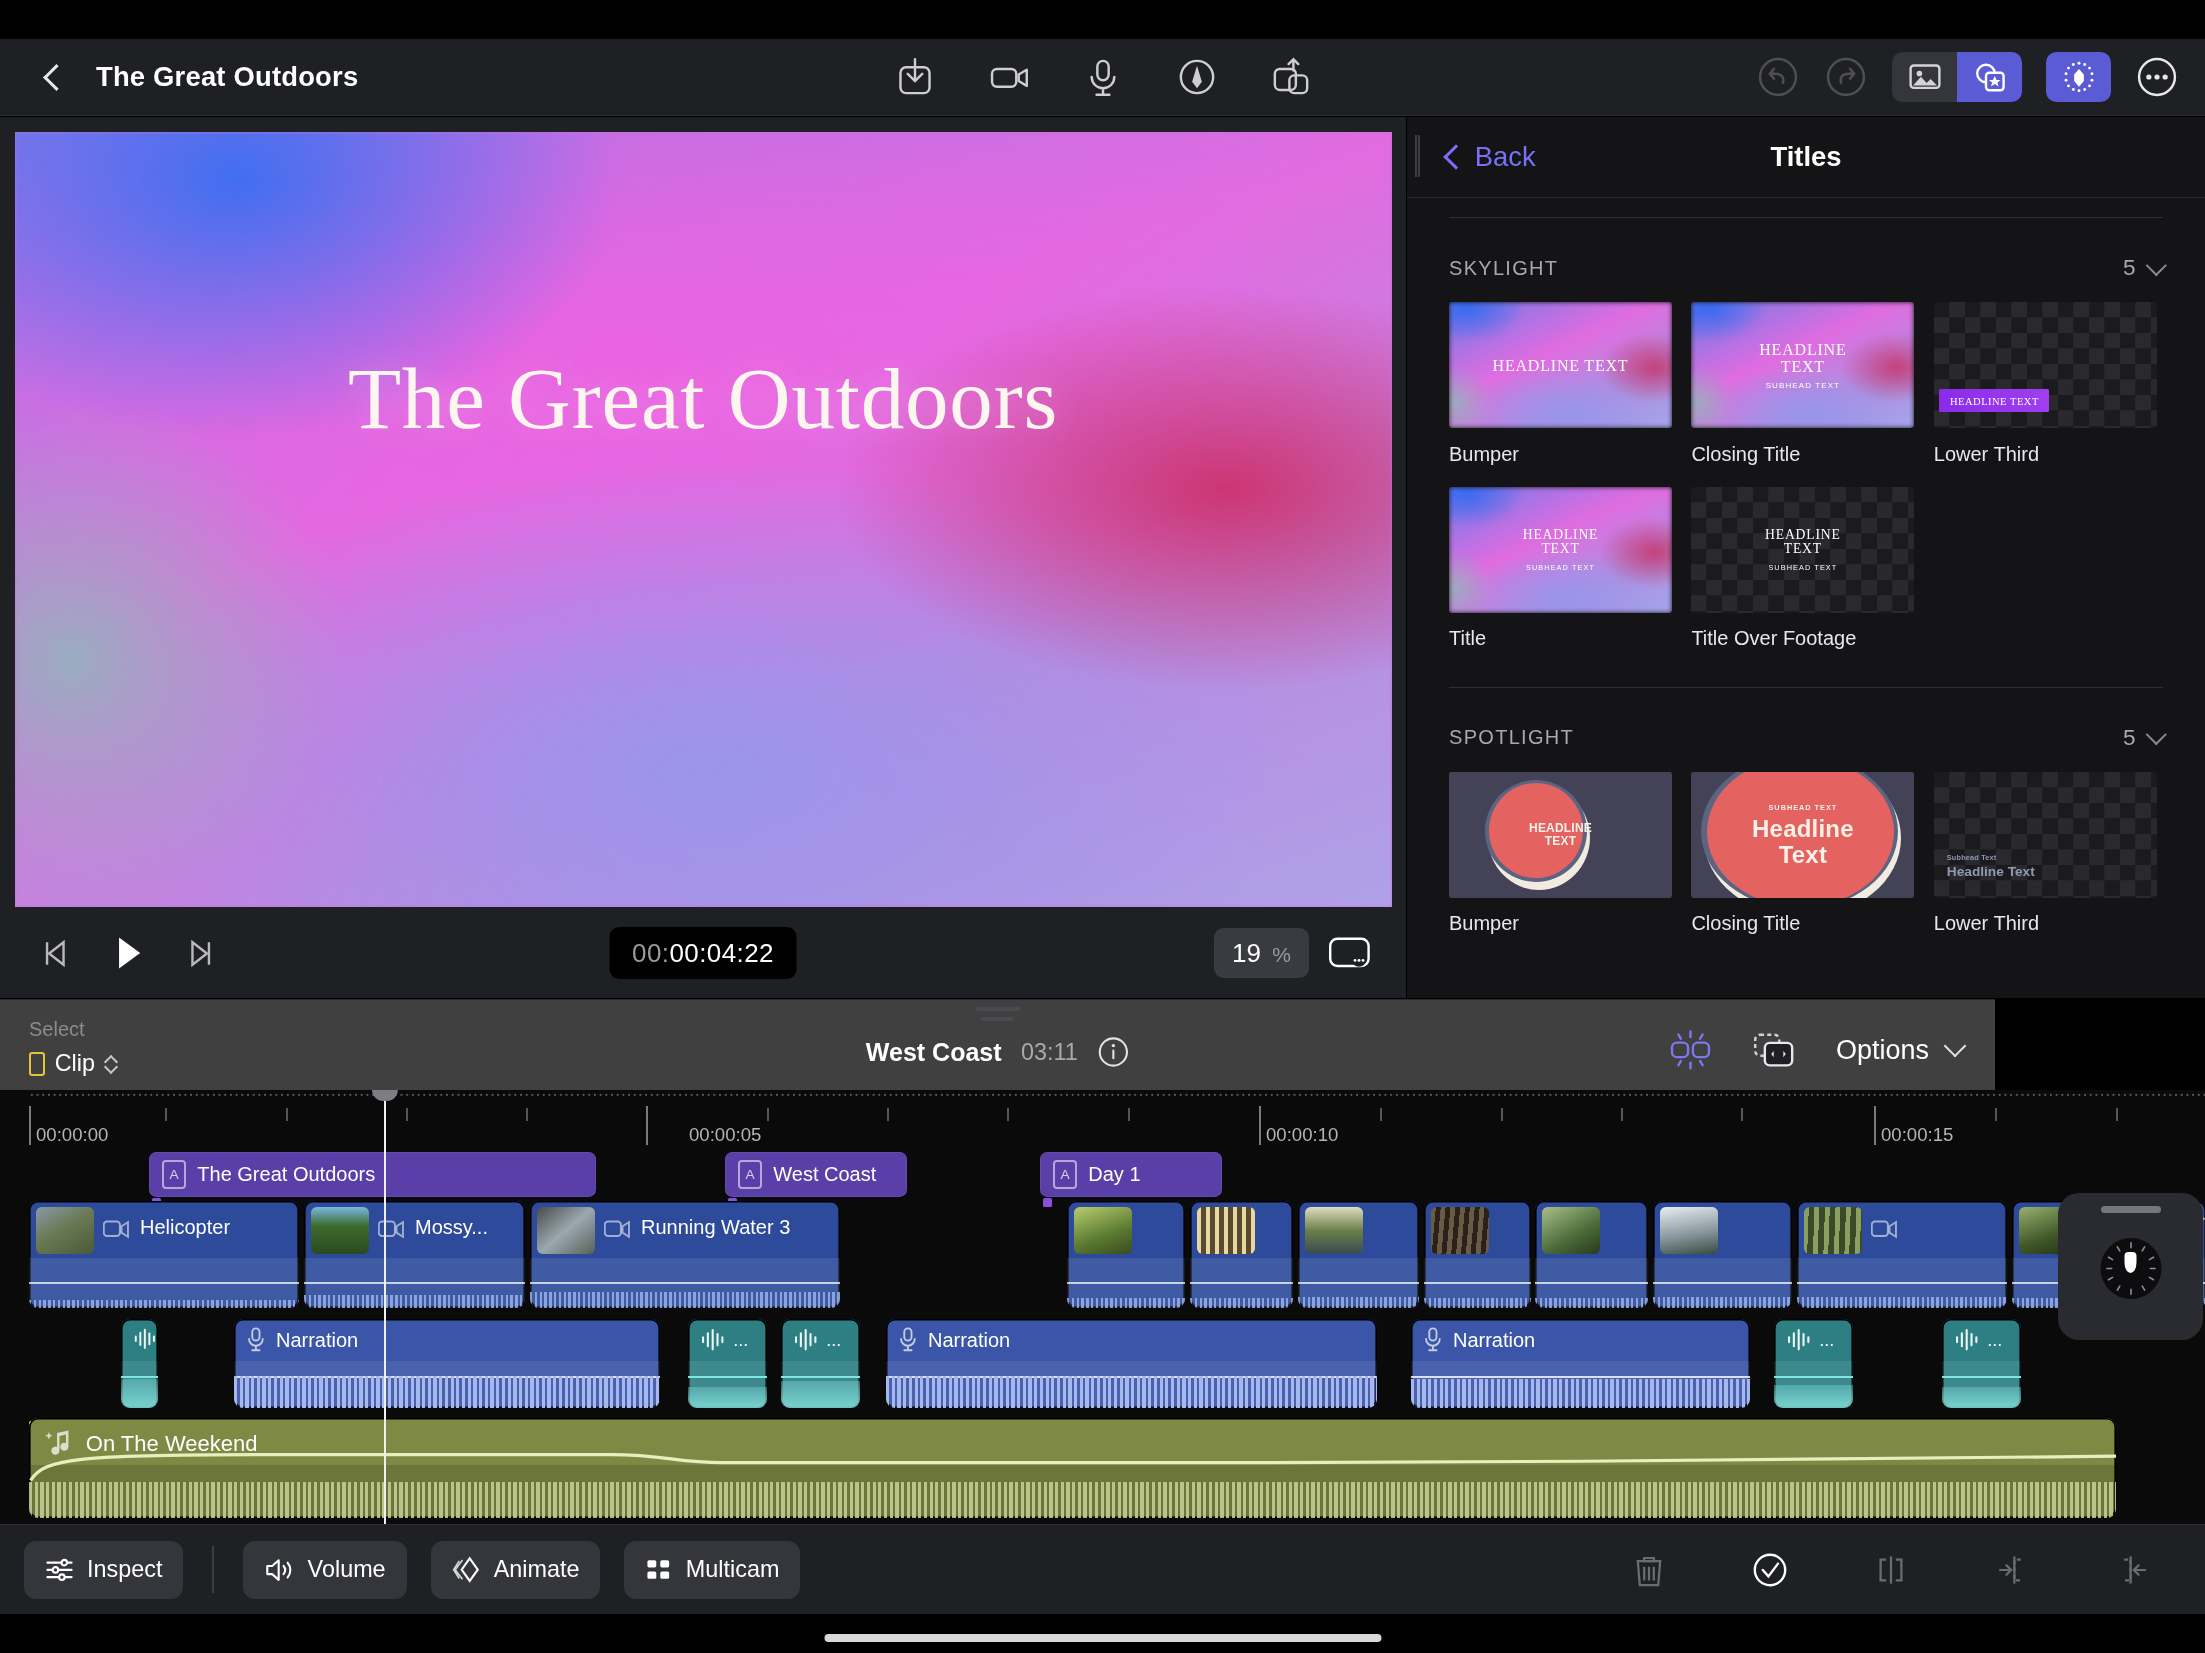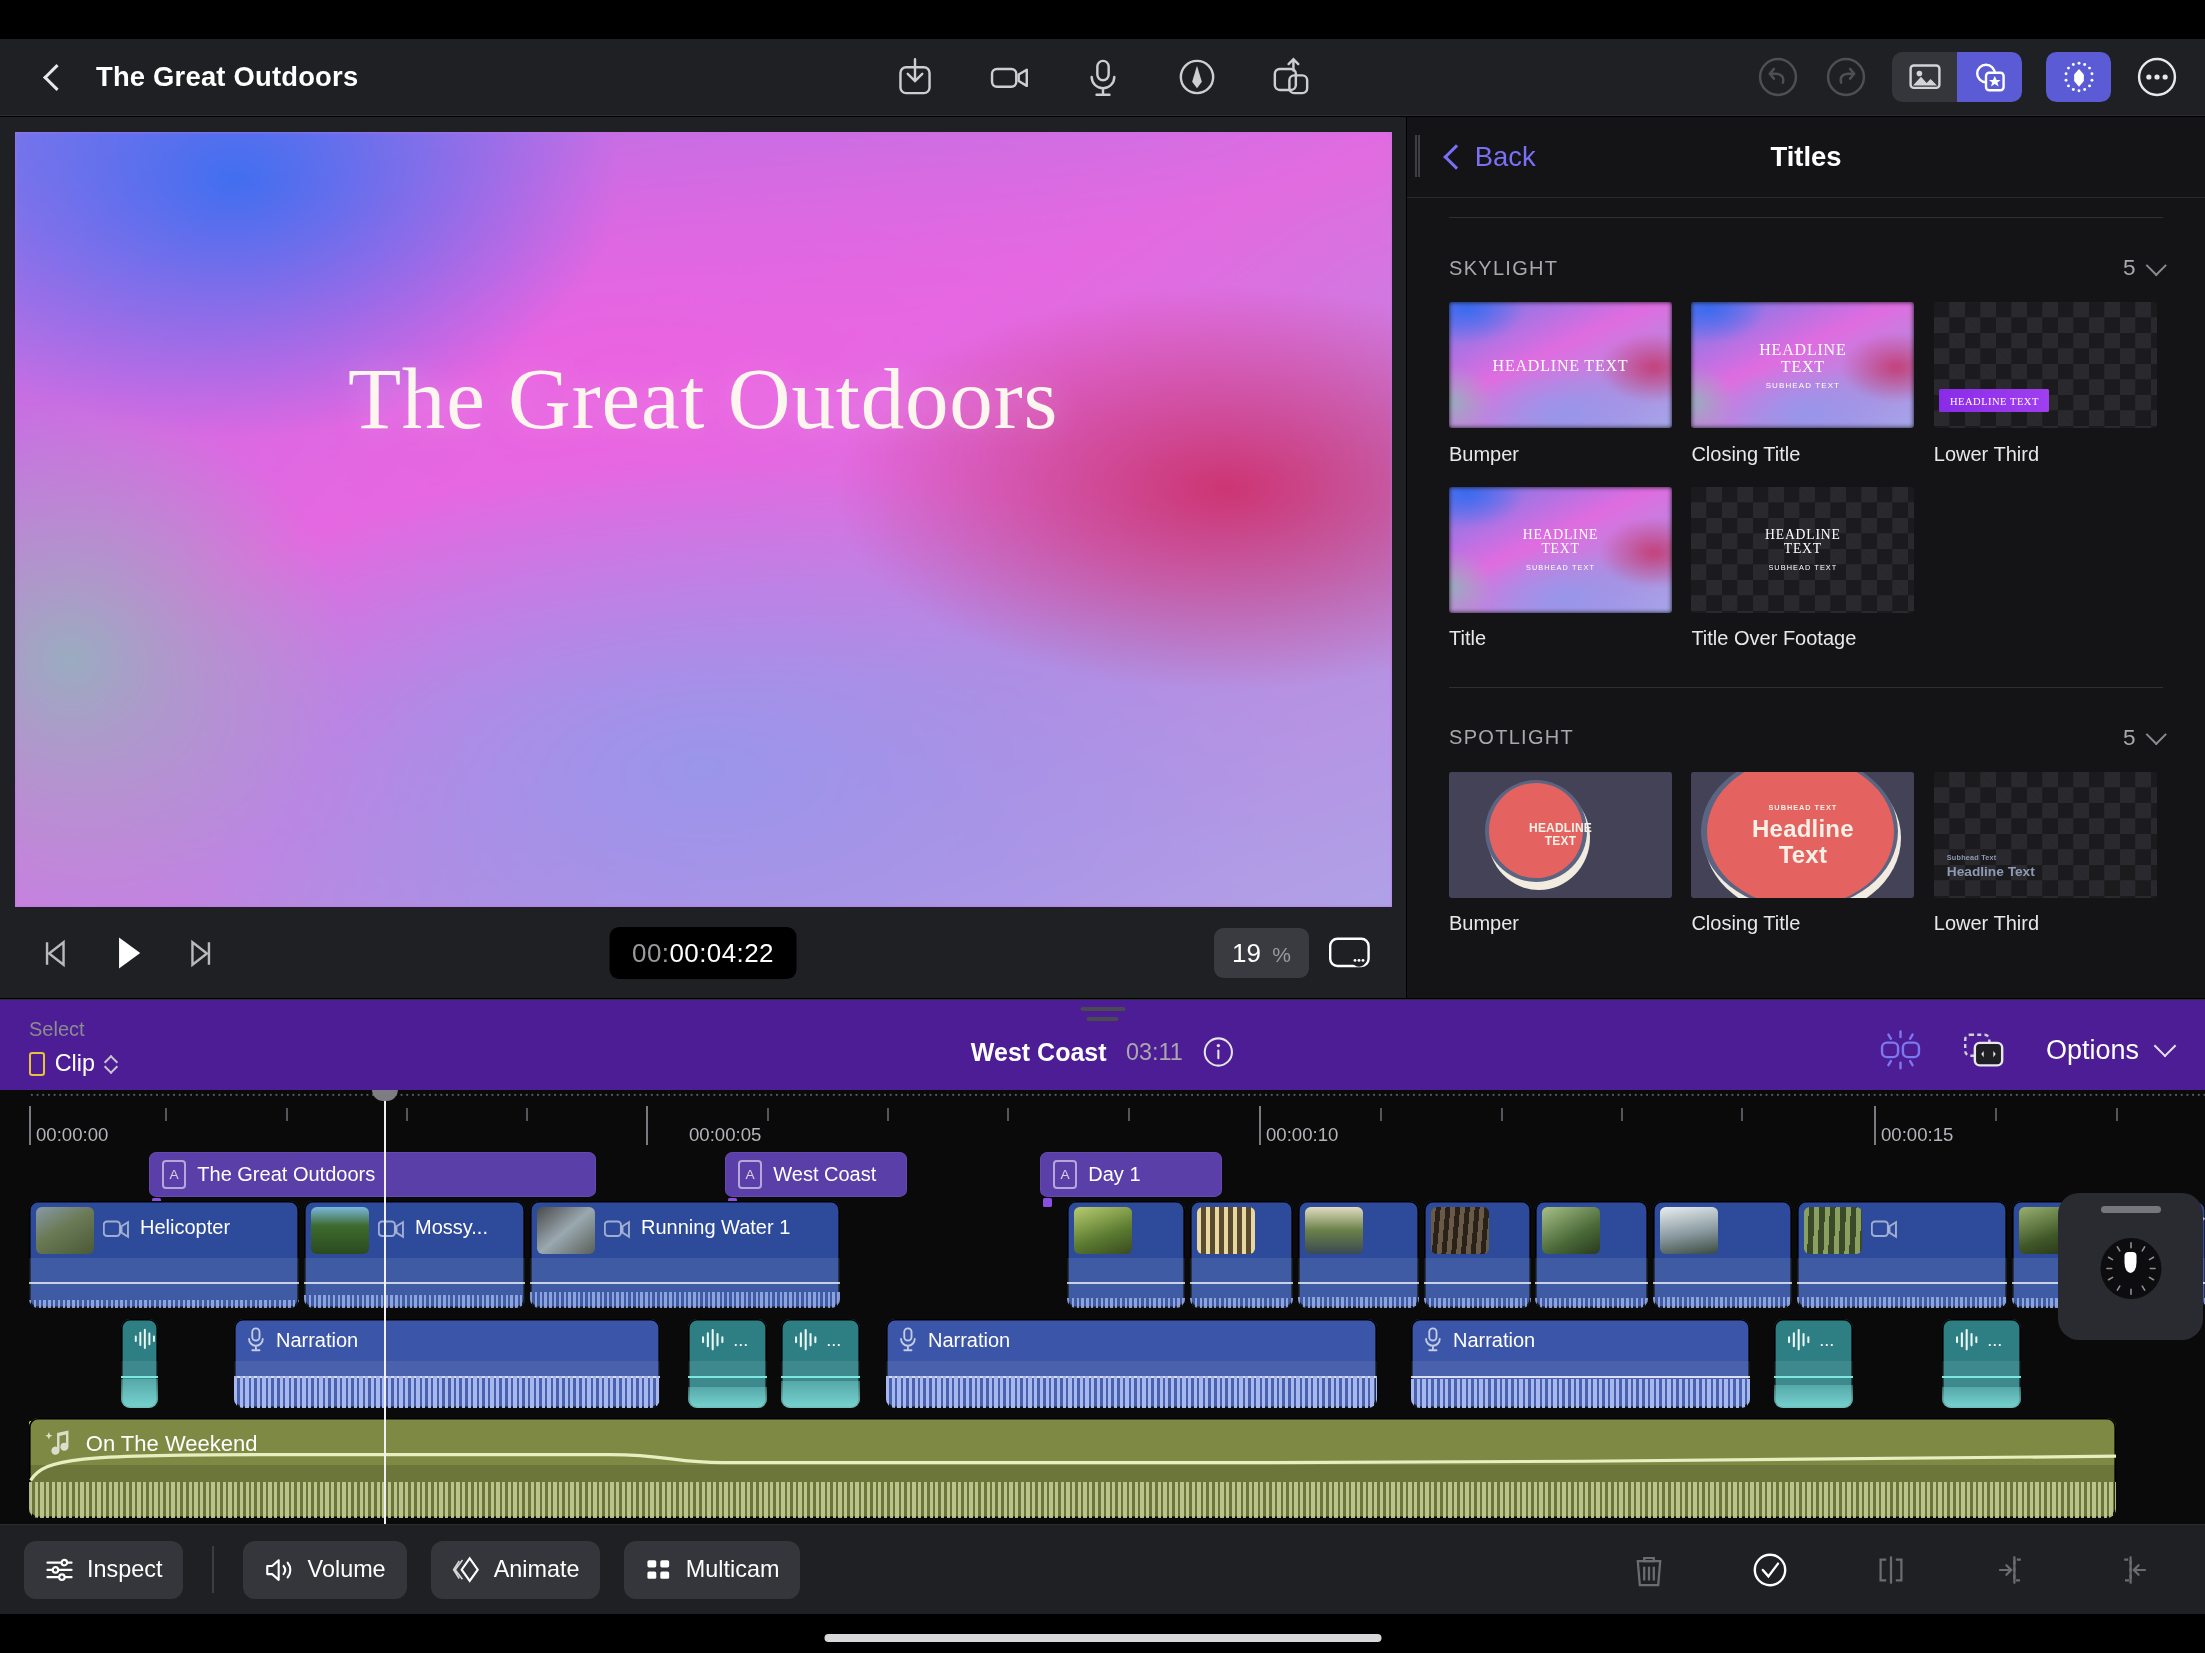--- a/index.html
+++ b/index.html
@@ -153,22 +153,22 @@
   .spot-ell { position: absolute; border-radius: 50%; }
   .spot-txt { position: absolute; inset: 0; display: flex; flex-direction: column; align-items: center; justify-content: center; z-index: 3; }
   .spot-h { color: #f6f0e6; font-weight: bold; text-align: center; line-height: 1.06; letter-spacing: 0.2px; }
   .spot-s { color: #f6f0e6; font-size: 7.3px; font-weight: bold; letter-spacing: 1px; }
   .spot-lt { position: absolute; left: 13px; bottom: 19.4px; z-index: 3; }
   .spot-lt .s1 { color: #8e99b4; font-size: 7.3px; font-weight: bold; letter-spacing: 0.2px; }
   .spot-lt .s2 { color: #8e99b4; font-size: 13.7px; font-weight: bold; margin-top: 1.6px; }
 
   
   .tl-toolbar {
-    position: absolute; top: 999px; left: 0; width: 2205px; height: 91px;
-    background: #4c1d95; border-top: 0.8px solid #2c2d31;
+    position: absolute; top: 999px; left: 0; width: 1995px; height: 91px;
+    background: #404040; border-top: 0.8px solid #2c2d31;
   }
   .tl-handle { position: absolute; left: 50%; transform: translateX(-50%); top: 7.3px; width: 45px; }
   .tl-handle i { display: block; height: 4px; background: #4a4b51; border-radius: 2.4px; margin-bottom: 5.7px; }
   .tl-handle i:nth-child(2) { width: 32px; margin-left: 6.5px; }
   .select-box { position: absolute; left: 29px; top: 18px; }
   .select-lbl { color: #8b8b90; font-size: 20px; }
   .select-val { display: flex; align-items: center; gap: 9.7px; margin-top: 9px; cursor: pointer; }
   .clip-sw { width: 16px; height: 24px; border: 2.4px solid #e8c33a; border-radius: 3.2px; }
   .select-val .t { color: #fff; font-size: 23.4px; }
   .updown { display: flex; flex-direction: column; gap: 2.4px; }
@@ -668,21 +668,21 @@
           <div class="vwave" style="height:8px"></div>
       </div>
       <div class="vclip" style="left:530px;width:310px">
         <div class="vthumb" style="background:linear-gradient(140deg,#4a4a4a 0%,#9aa8b0 50%,#586058 100%)"></div>
         <span class="vicon">
           <svg viewBox="0 0 34 26">
               <rect x="1" y="3" width="20" height="18" rx="4" fill="none" stroke="rgba(255,255,255,.55)" stroke-width="2.4"></rect>
               <path d="M23 9l8-5v18l-8-5z" fill="none" stroke="rgba(255,255,255,.55)" stroke-width="2.4"></path>
             </svg>
         </span>
-        <span class="vname">Running Water 1</span>
+        <span class="vname">Running Water 3</span>
         <div class="vaudio"></div>
           <div class="vline"></div>
           <div class="vwave" style="height:16px"></div>
       </div>
       <div class="vclip" style="left:1067px;width:118px">
         <div class="vthumb" style="background:linear-gradient(160deg,#b8cc70 0%,#5a7a30 60%,#3a4a20 100%)"></div>
         <div class="vaudio"></div>
           <div class="vline"></div>
           <div class="vwave" style="height:9.7px"></div>
       </div>

